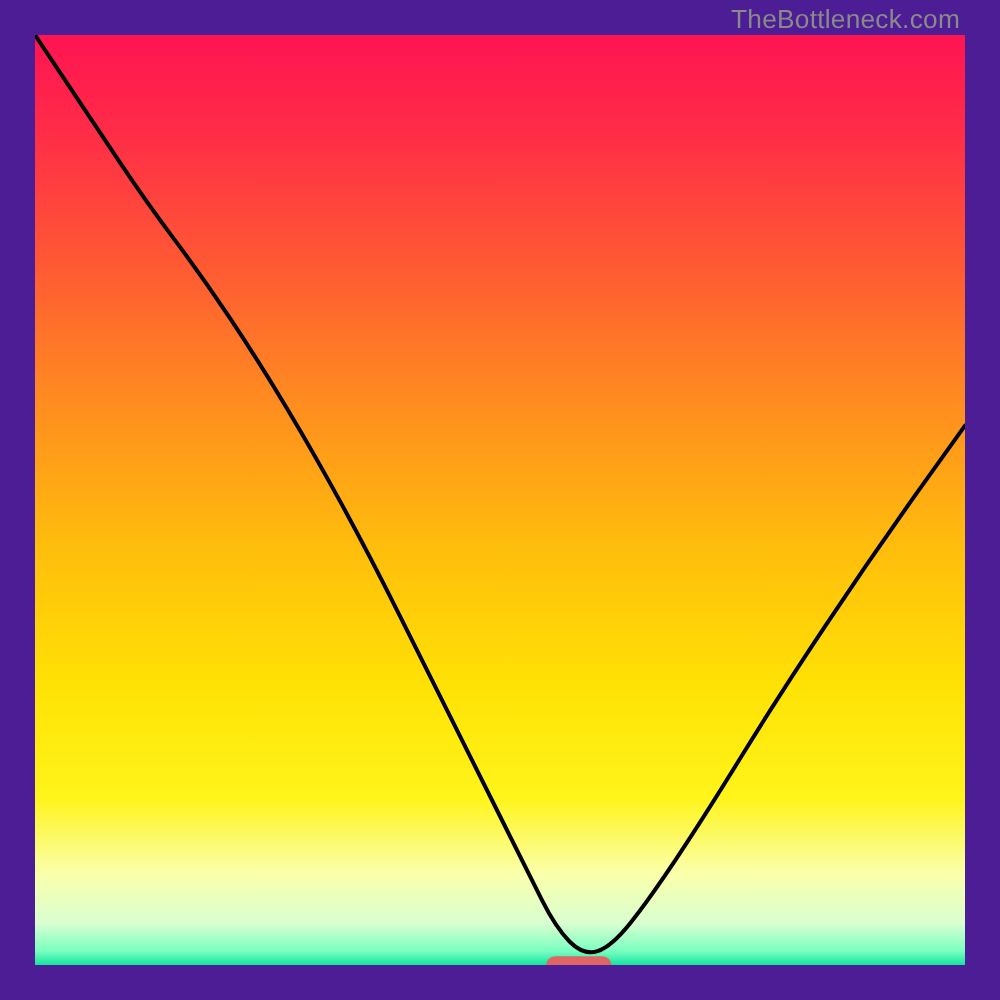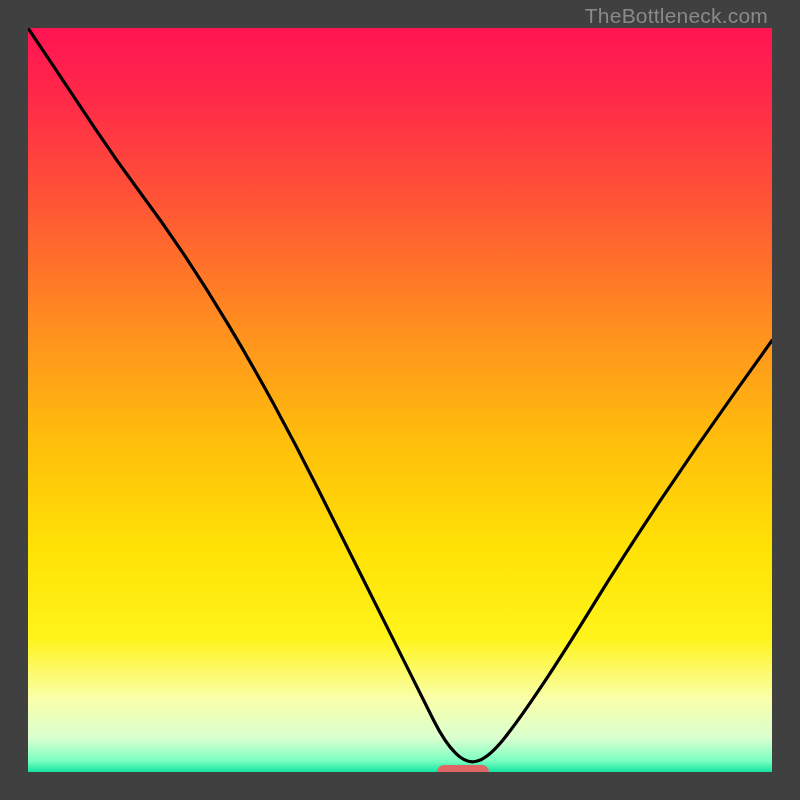--- a/index.html
+++ b/index.html
@@ -8,21 +8,21 @@
     width: 800px;
     height: 800px;
     overflow: hidden;
     background: #000;
     font-family: Arial, Helvetica, sans-serif;
   }
   .frame {
     position: relative;
     width: 800px;
     height: 800px;
-    background: #404040;
+    background: #4c1d95;
   }
   .plot-area {
     position: absolute;
     left: 28px;
     top: 28px;
     width: 744px;
     height: 744px;
     overflow: hidden;
   }
   .gradient {

